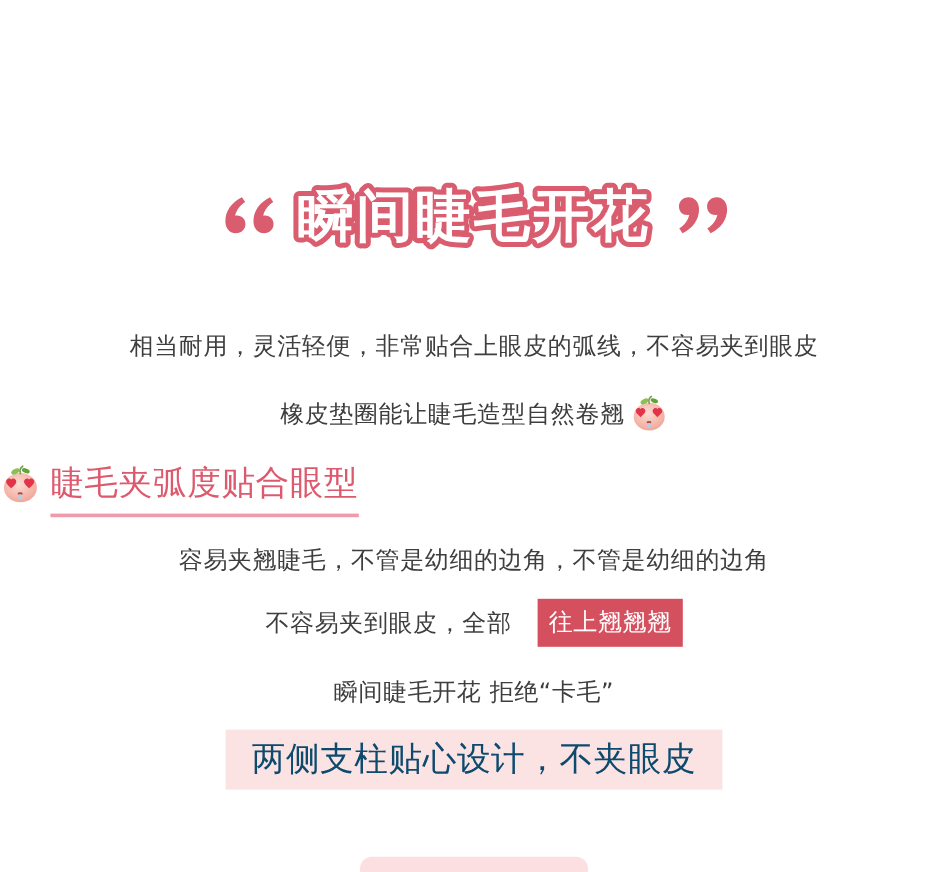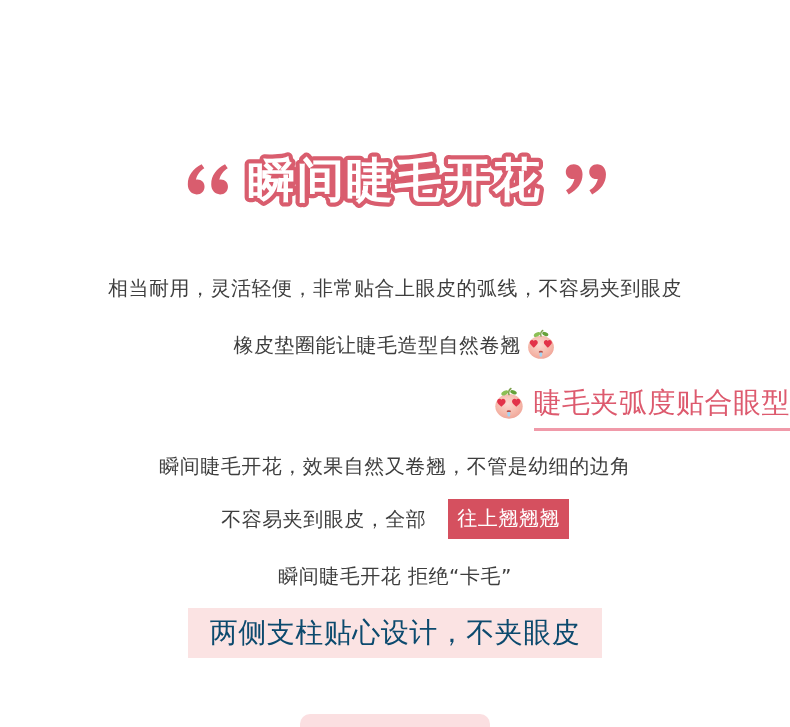--- a/index.html
+++ b/index.html
@@ -8,21 +8,21 @@
     font-family:"DejaVu Sans",sans-serif;
   }
   .body-line{
     position:absolute;left:0;width:100%;margin:0;text-align:center;
     font-size:20px;line-height:40px;color:#3e3e3e;letter-spacing:0.5px;white-space:nowrap;
   }
   .line1{top:268px;}
   .line2{top:325px;display:flex;justify-content:center;align-items:center;gap:4px;}
   .heading-row{
     position:absolute;left:0;top:385px;width:100%;margin:0;
-    display:flex;justify-content:flex-end;align-items:flex-start;gap:8px;
+    display:flex;justify-content:flex-start;align-items:flex-start;gap:8px;
   }
   .heading-text{
     font-size:28px;line-height:36px;color:#dd5a6e;letter-spacing:0.5px;white-space:nowrap;
     border-bottom:3px solid #f09aa9;padding-bottom:7px;
   }
   .line4{top:446px;}
   .line5{top:499px;display:flex;justify-content:center;align-items:center;}
   .highlight{
     display:inline-block;background:#d5505f;color:#ffffff;
     padding:4px 9px 6px 9px;margin-left:22px;line-height:30px;
@@ -103,21 +103,21 @@
     </svg>
   </div>
 
   <div class="heading-row">
     <svg class="emoji" viewBox="0 0 36 36">
       <use href="#peach-emoji"></use>
     </svg>
     <span class="heading-text">睫毛夹弧度贴合眼型</span>
   </div>
 
-  <p class="body-line line4">瞬间睫毛开花，效果自然又卷翘，不管是幼细的边角</p>
+  <p class="body-line line4">容易夹翘睫毛，不管是幼细的边角，不管是幼细的边角</p>
 
   <div class="body-line line5">
     <span>不容易夹到眼皮，全部</span>
     <span class="highlight">往上翘翘翘</span>
   </div>
 
   <p class="body-line line6">瞬间睫毛开花 拒绝“卡毛”</p>
 
   <div class="banner">
     <span>两侧支柱贴心设计，不夹眼皮</span>

